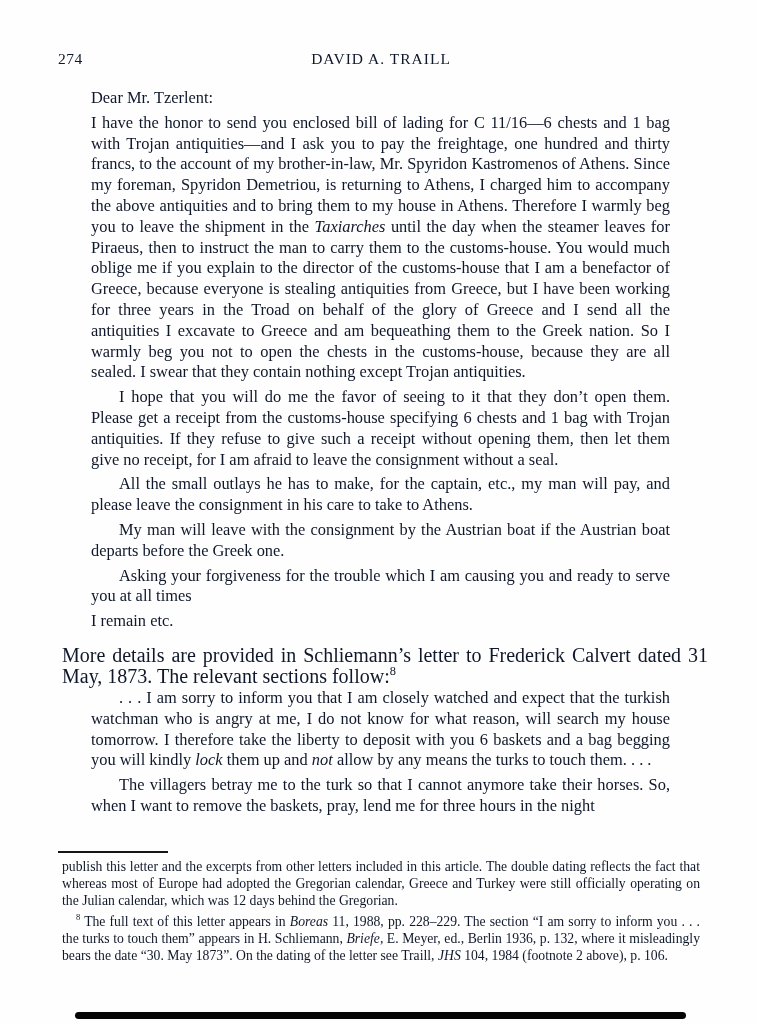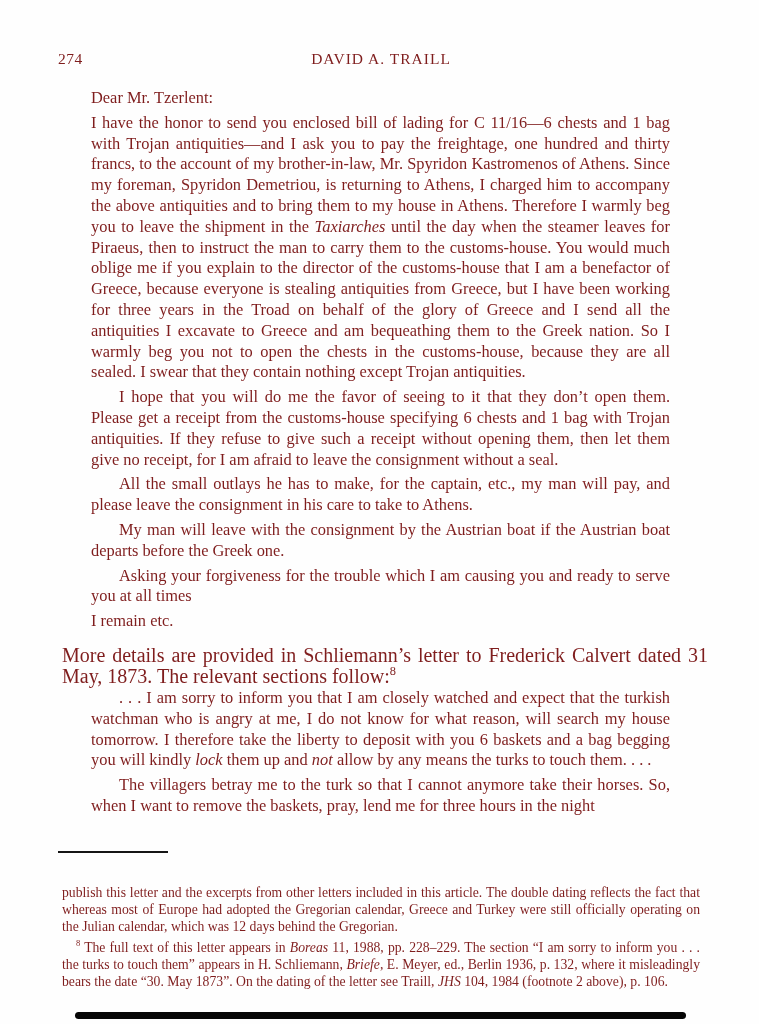--- a/index.html
+++ b/index.html
@@ -2,21 +2,21 @@
 <html><head>
 <meta charset="utf-8">
 <style>
   html, body { margin: 0; padding: 0; background: #ffffff; }
   .page {
     position: relative;
     width: 759px;
     height: 1024px;
     background: #fefefe;
     font-family: "Liberation Serif", "DejaVu Serif", serif;
-    color: #7f1d1d;
+    color: #0f172a;
     overflow: hidden;
   }
   p { margin: 4px; padding: 0; }
   i { font-style: italic; }
   sup { font-size: 0.62em; vertical-align: super; line-height: 0; }
 
   .header {
     position: absolute;
     top: 50px; left: 58px; width: 646px;
     font-size: 15.5px;
@@ -46,21 +46,21 @@
   }
 
   .fnrule {
     position: absolute;
     top: 851px; left: 58px;
     width: 110px; height: 2px;
     background: #151515;
   }
   .footnotes {
     position: absolute;
-    top: 880px; left: 58px; width: 646px;
+    top: 854px; left: 58px; width: 646px;
     font-size: 13.7px;
     line-height: 17px;
     text-align: justify;
   }
   .fn-note { text-indent: 14px; }
 
   .scanbar {
     position: absolute;
     top: 1012px; left: 75px;
     width: 611px; height: 7px;

